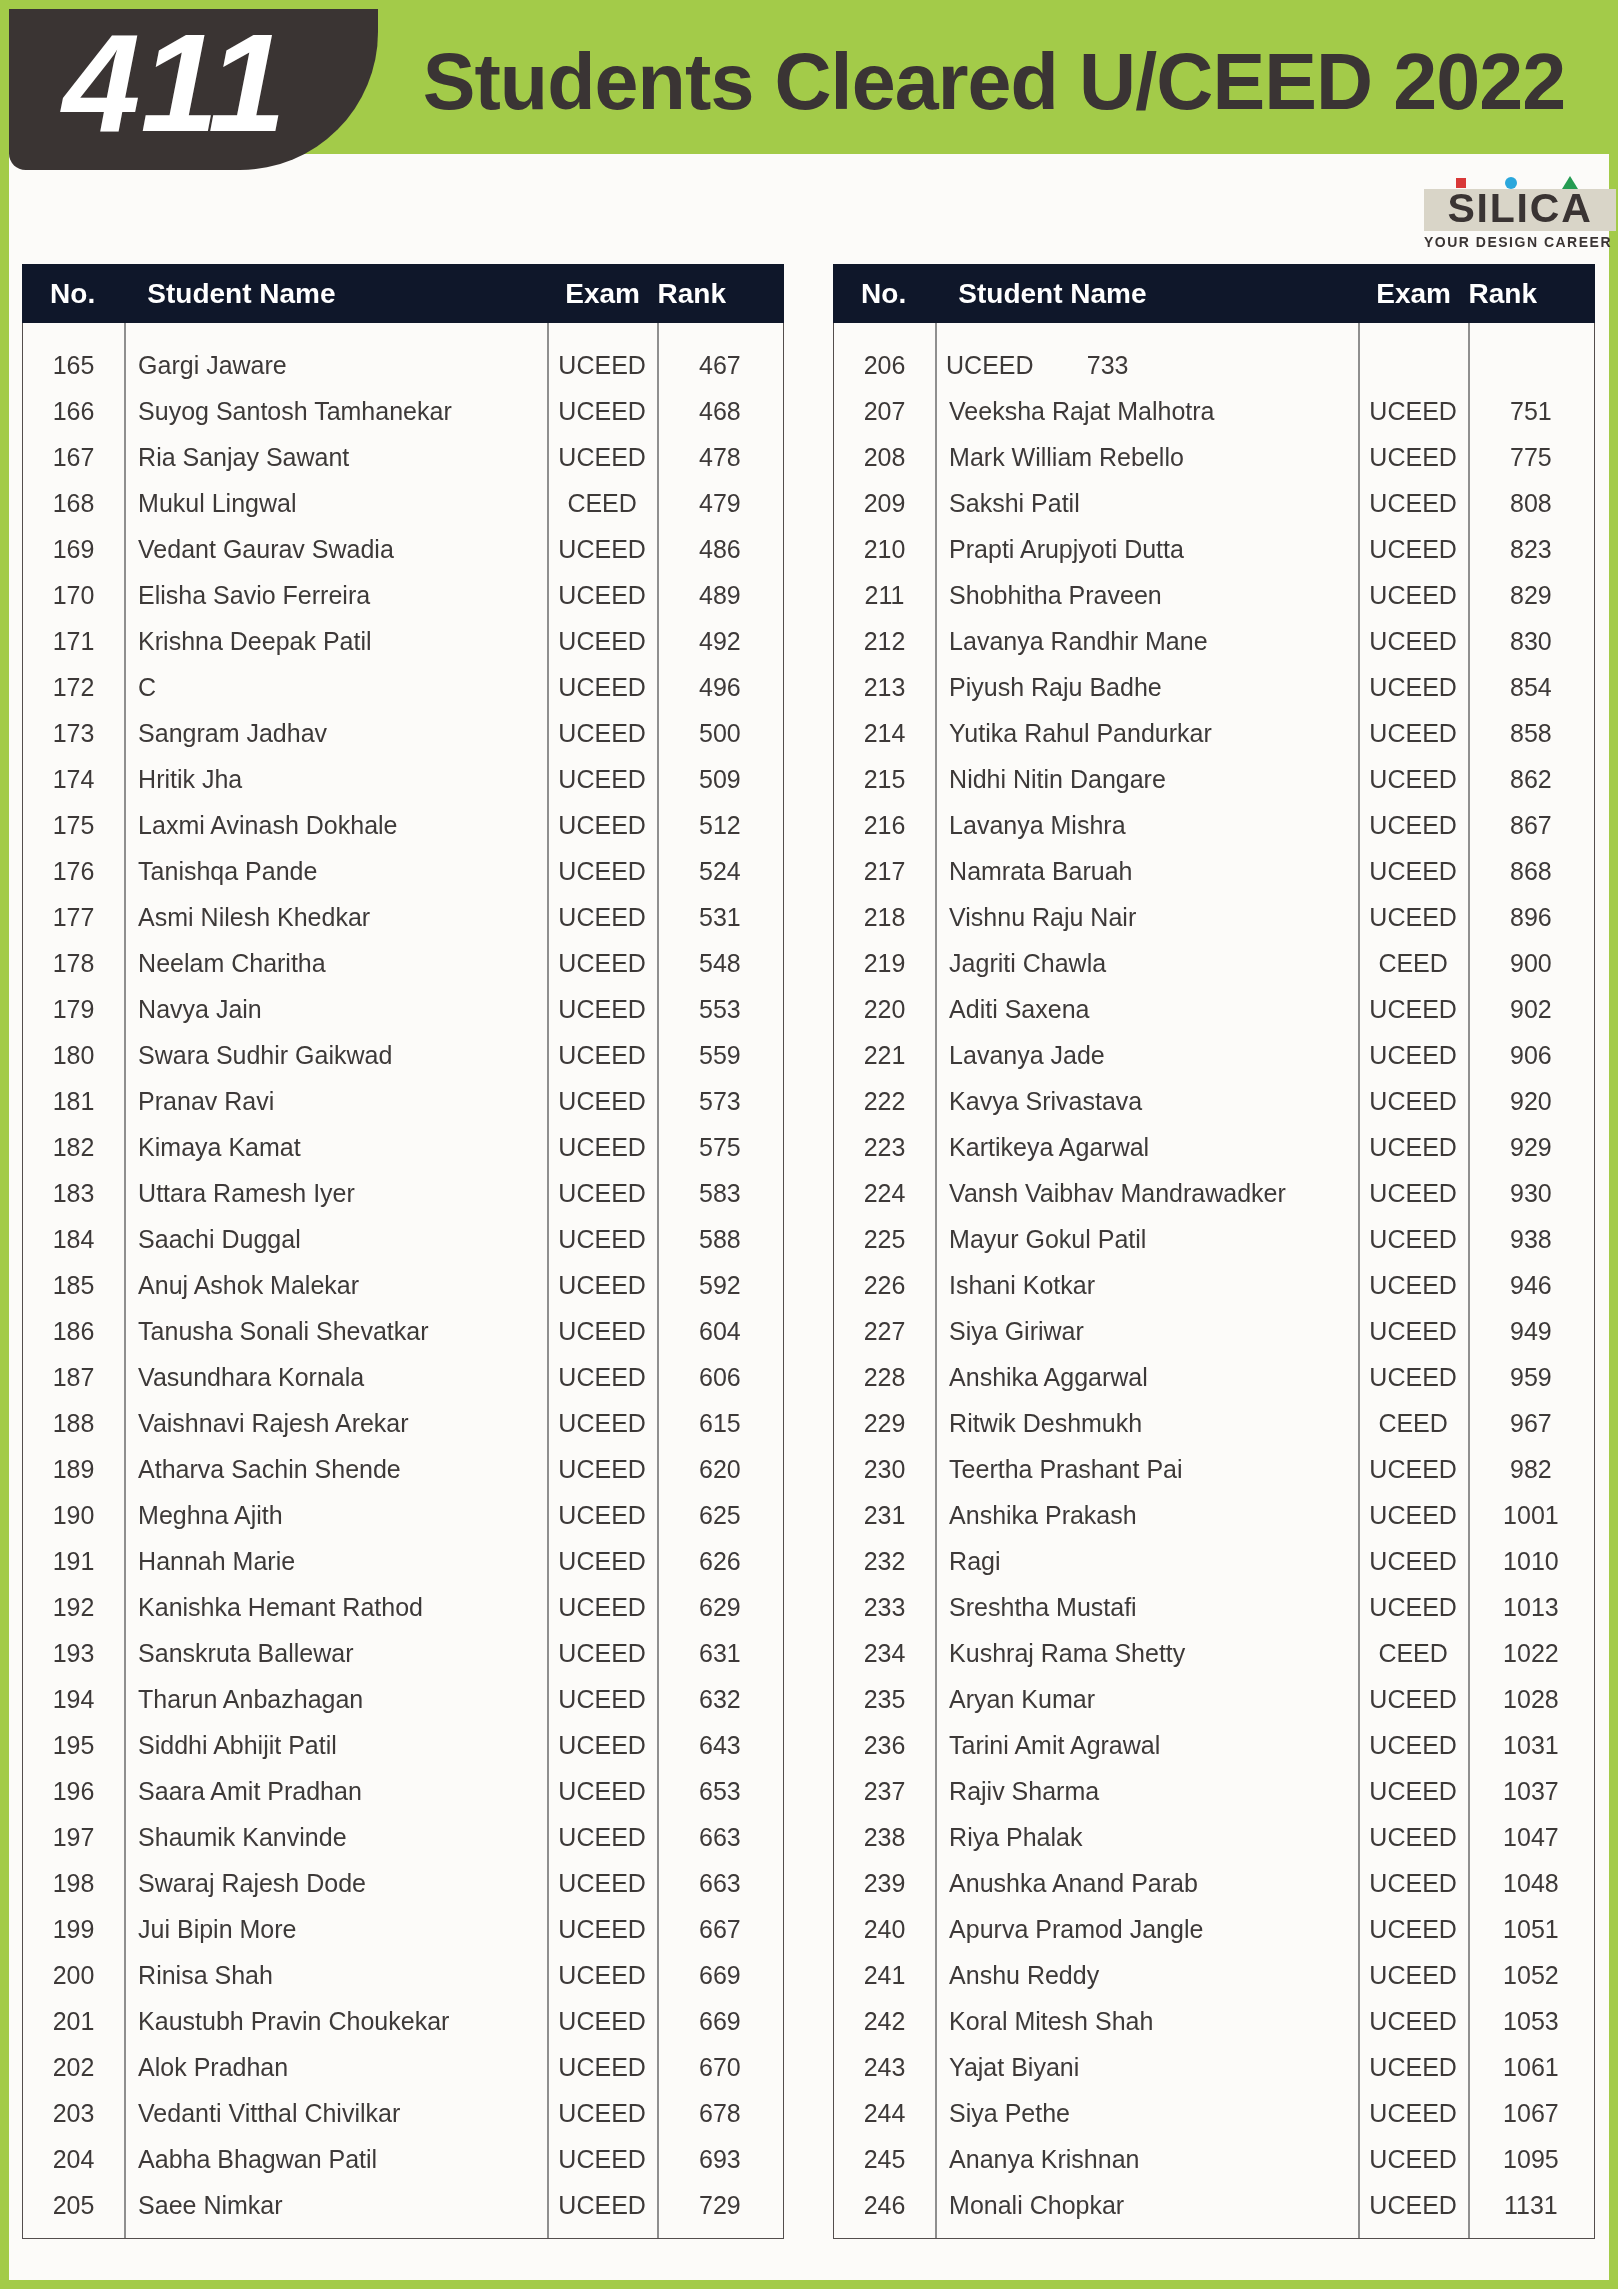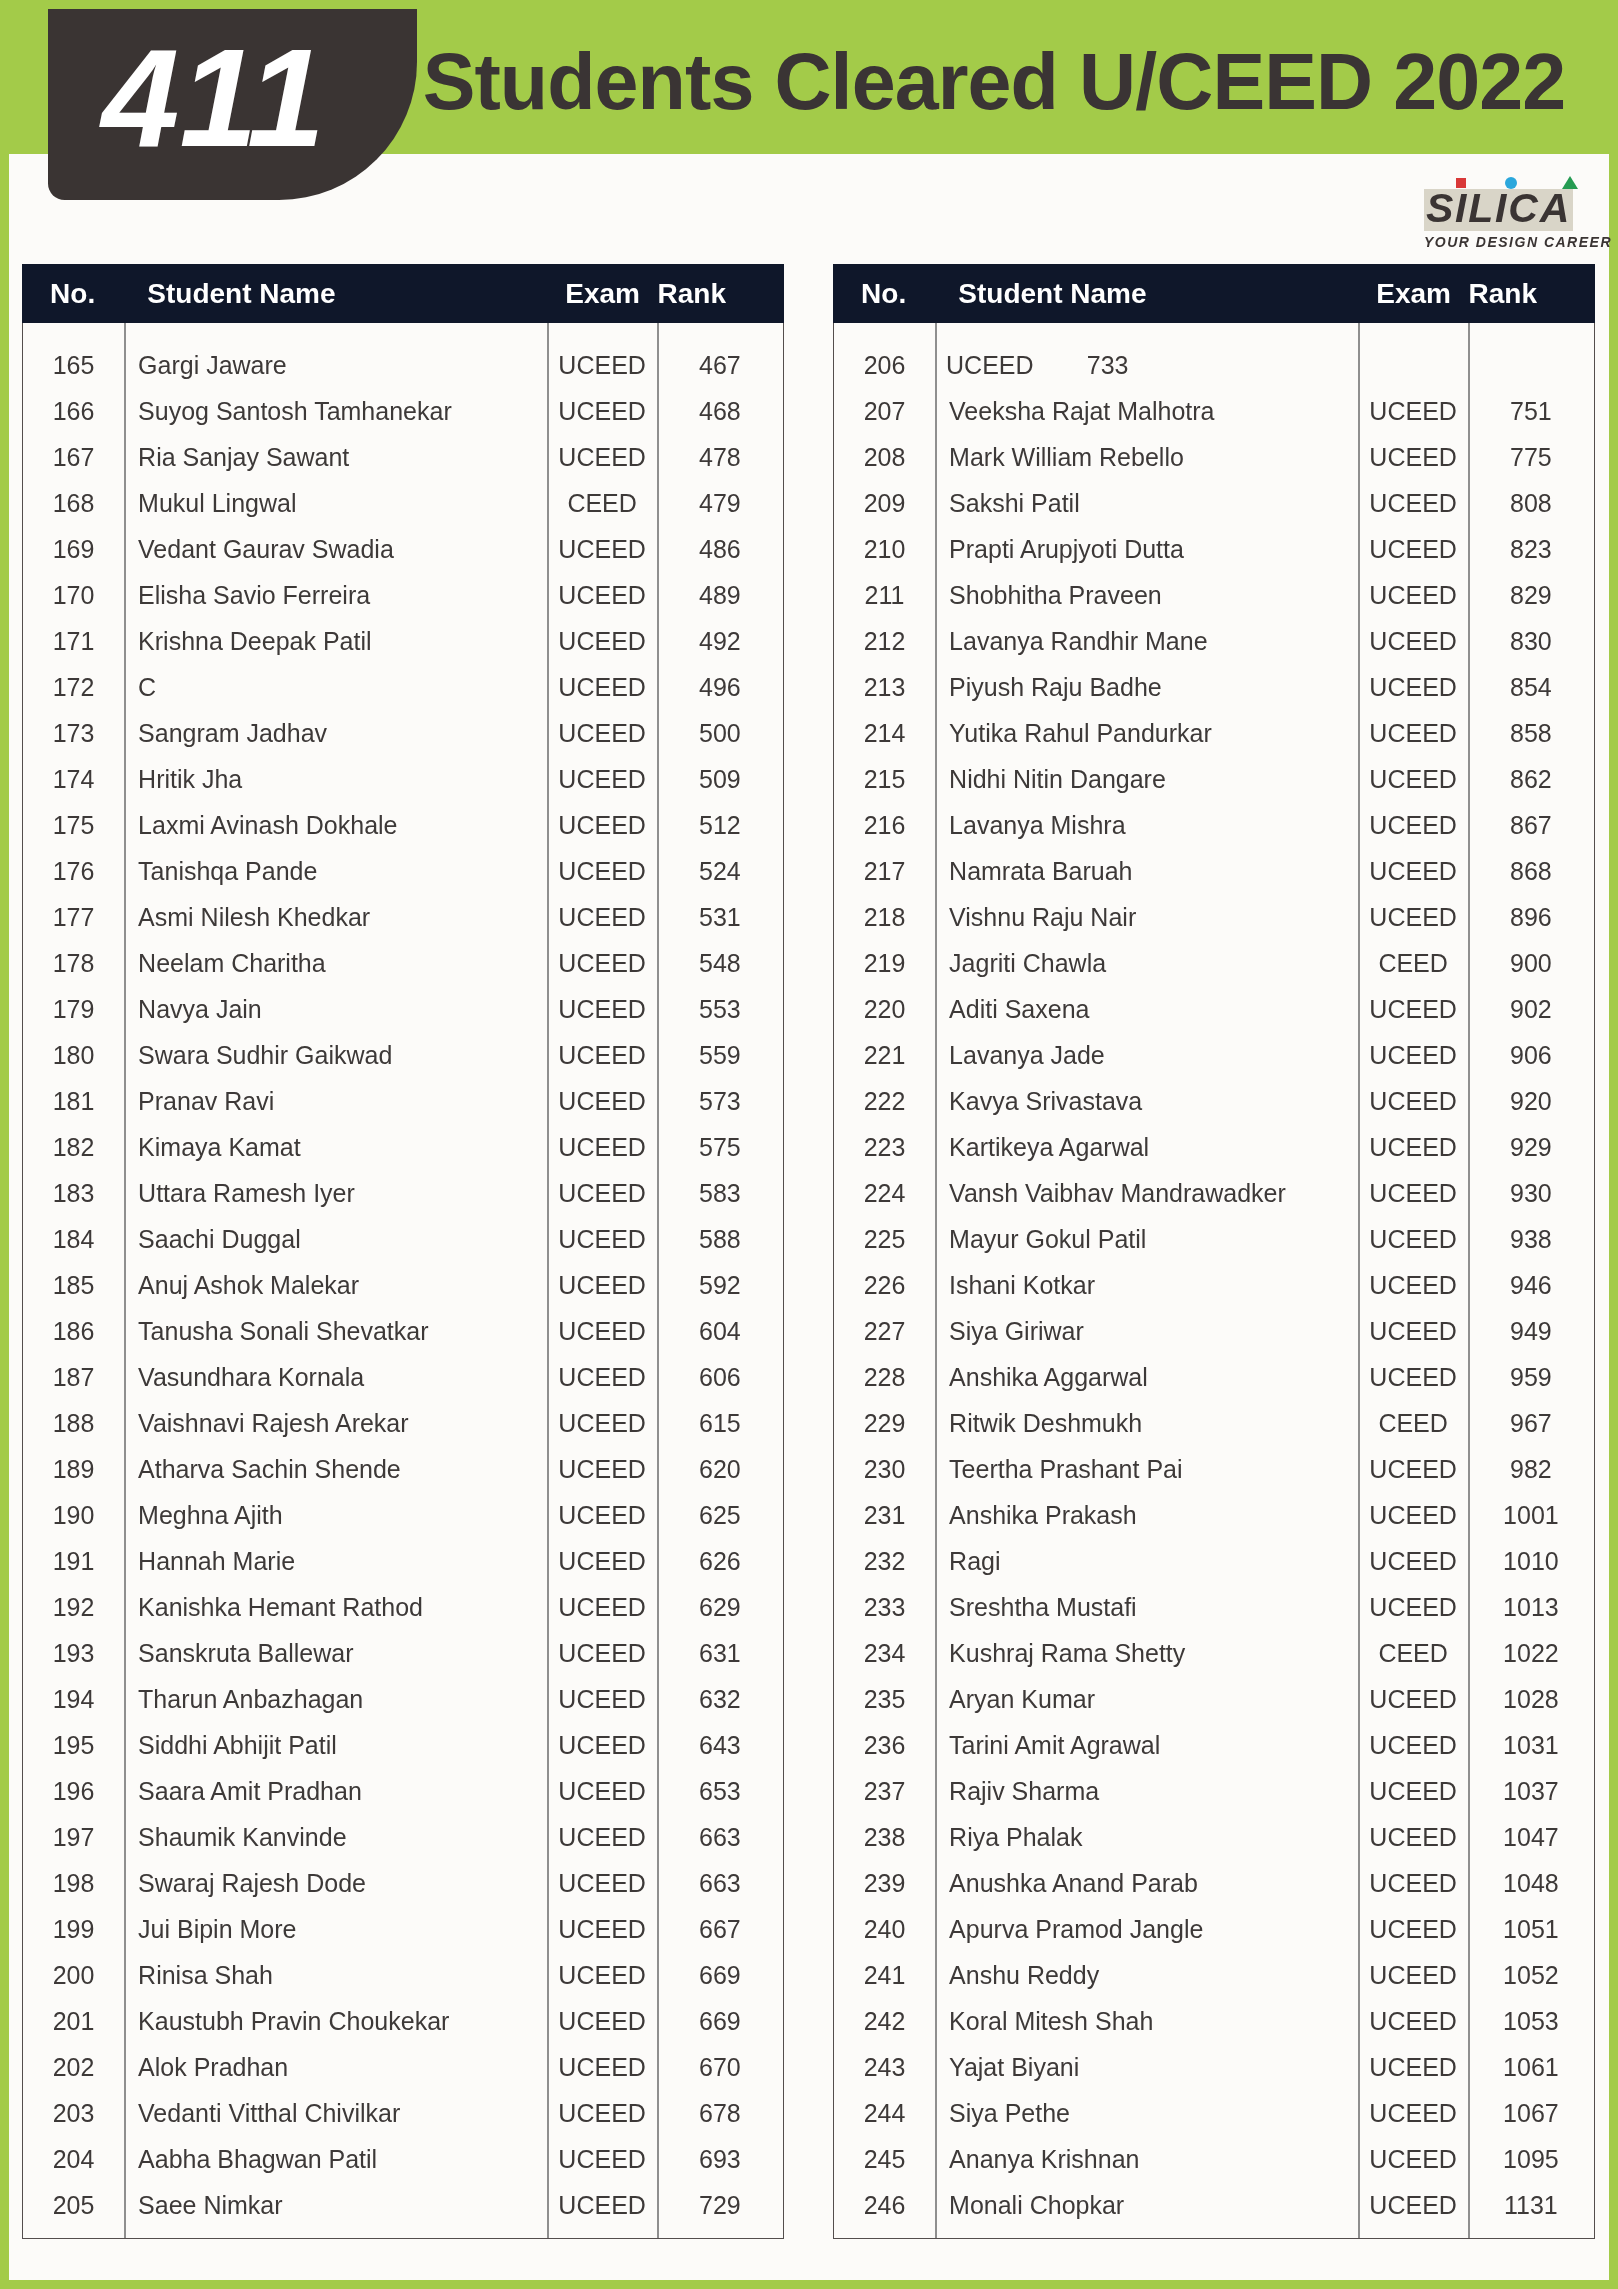--- a/index.html
+++ b/index.html
@@ -13,38 +13,38 @@
   }
   .paper{
     position:absolute;left:9.2px;top:9.2px;width:1600px;height:2271px;
     background:#fcfbf9;
   }
   .band{
     position:absolute;left:9.2px;top:9.2px;width:1600px;height:145px;
     background:#a3cb49;
   }
   .badge{
-    position:absolute;left:9.2px;top:9.2px;width:369px;height:191px;
+    position:absolute;left:9.2px;top:9.2px;width:369px;height:161px;
     background:#3a3433;
     border-radius:0 0 138px 16.6px;
-    display:flex;align-items:center;justify-content:center;margin-left:39px;
+    display:flex;align-items:center;justify-content:center;
   }
   .badge-number{
     color:#ffffff;font-weight:bold;font-style:italic;
     font-size:140px;line-height:1;
     padding:0 39px 13px 0;
   }
   .title{
     position:absolute;left:397px;top:9.2px;width:1194px;height:145px;
     display:flex;align-items:center;justify-content:center;
     font-size:79px;font-weight:bold;color:#3a3434;
     white-space:nowrap;letter-spacing:-0.9px;
   }
   
-  .logo{position:absolute;left:1424px;top:174px;width:149px;font-style:italic;}
+  .logo{position:absolute;left:1424px;top:174px;width:192px;}
   .logo-marks{position:relative;height:14.8px;}
   .mark-square{position:absolute;left:32px;bottom:0.9px;width:10px;height:10px;background:#d93838;}
   .mark-circle{position:absolute;left:81px;bottom:0;width:12px;height:12px;border-radius:50%;background:#2ba7dc;}
   .mark-triangle{position:absolute;left:138px;bottom:0;width:0;height:0;
     border-left:8.3px solid transparent;border-right:8.3px solid transparent;border-bottom:13px solid #259b52;}
   .logo-box{
     height:42px;background:#d9d5c8;
     display:flex;align-items:center;justify-content:center;
   }
   .logo-text{font-size:41px;font-weight:bold;color:#3a3433;letter-spacing:1.8px;line-height:1;padding-bottom:1.8px;}

